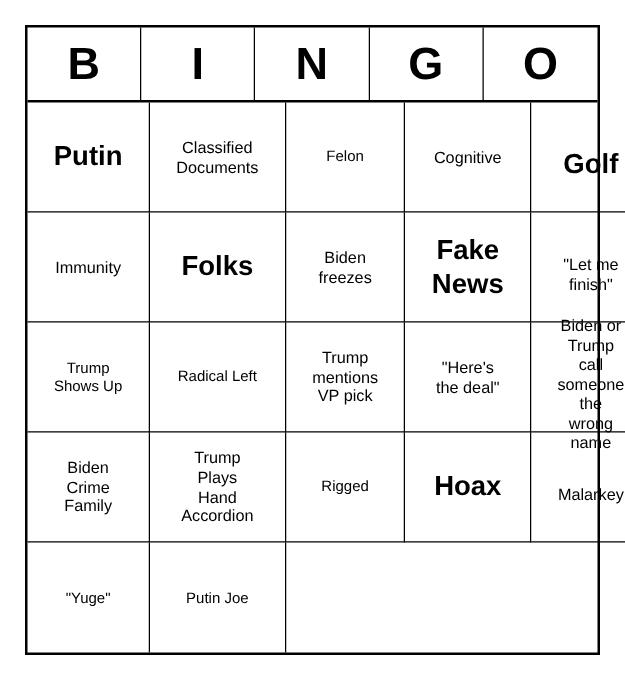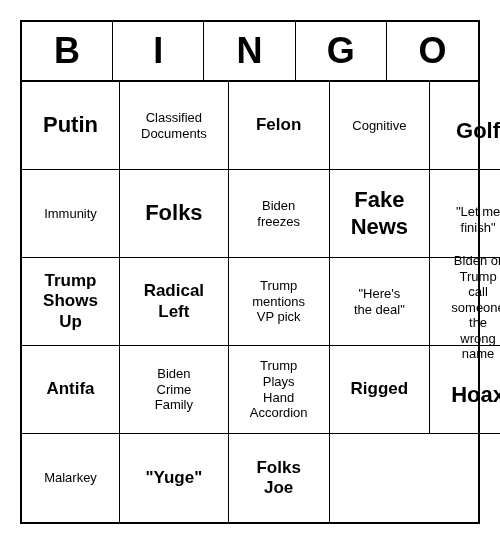--- a/index.html
+++ b/index.html
@@ -55,22 +55,22 @@
     }
     .bingo-cell span {
       font-size: 13px;
       line-height: 1.2;
     }
     .bingo-cell.large span {
       font-size: 22px;
       font-weight: bold;
     }
     .bingo-cell.medium span {
-      font-size: 17px;
-      font-weight: bold;
+      font-size: 12px;
+      font-weight: normal;
     }
   </style>
 </head>
 <body>
 
 <div class="bingo-card">
   <div class="bingo-header">
   <div class="bingo-header-cell">B</div>
       <div class="bingo-header-cell">I</div>
       <div class="bingo-header-cell">N</div>
@@ -116,38 +116,35 @@
       </div>
       <div class="bingo-cell">
         <span>Trump mentions VP pick</span>
       </div>
       <div class="bingo-cell">
         <span>"Here's the deal"</span>
       </div>
       <div class="bingo-cell">
         <span>Biden or Trump call someone the wrong name</span>
       </div>
-      <div class="bingo-cell medium">
-        <span>Antifa</span>
-      </div>
       <div class="bingo-cell">
         <span>Biden Crime Family</span>
       </div>
       <div class="bingo-cell">
         <span>Trump Plays Hand Accordion</span>
       </div>
       <div class="bingo-cell medium">
         <span>Rigged</span>
       </div>
       <div class="bingo-cell large">
         <span>Hoax</span>
       </div>
       <div class="bingo-cell">
         <span>Malarkey</span>
       </div>
       <div class="bingo-cell medium">
         <span>"Yuge"</span>
       </div>
       <div class="bingo-cell medium">
-        <span>Folks Joe</span>
+        <span>Putin Joe</span>
       </div>
     </div>
 </div>
 
 </body></html>

